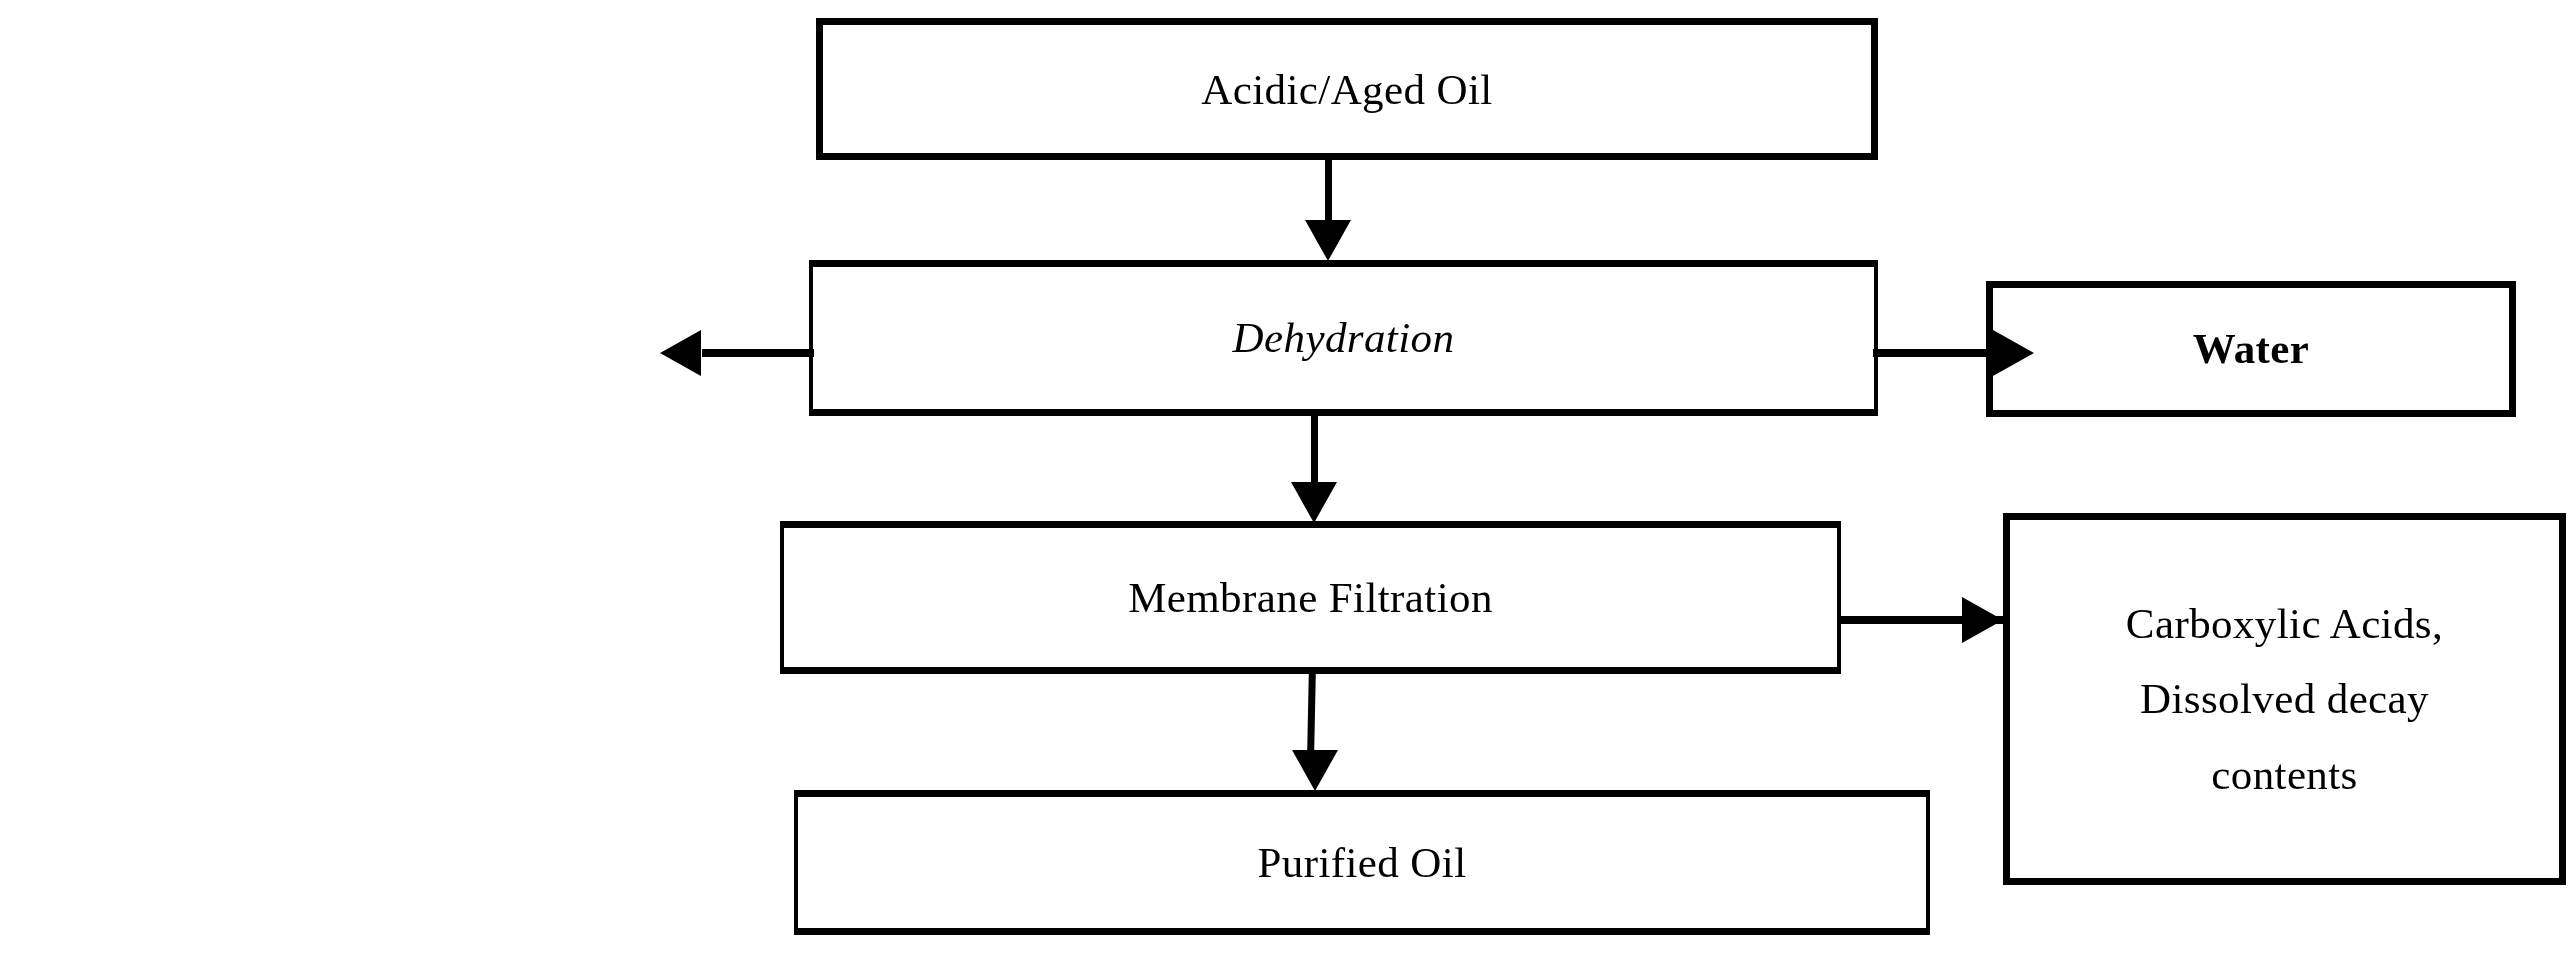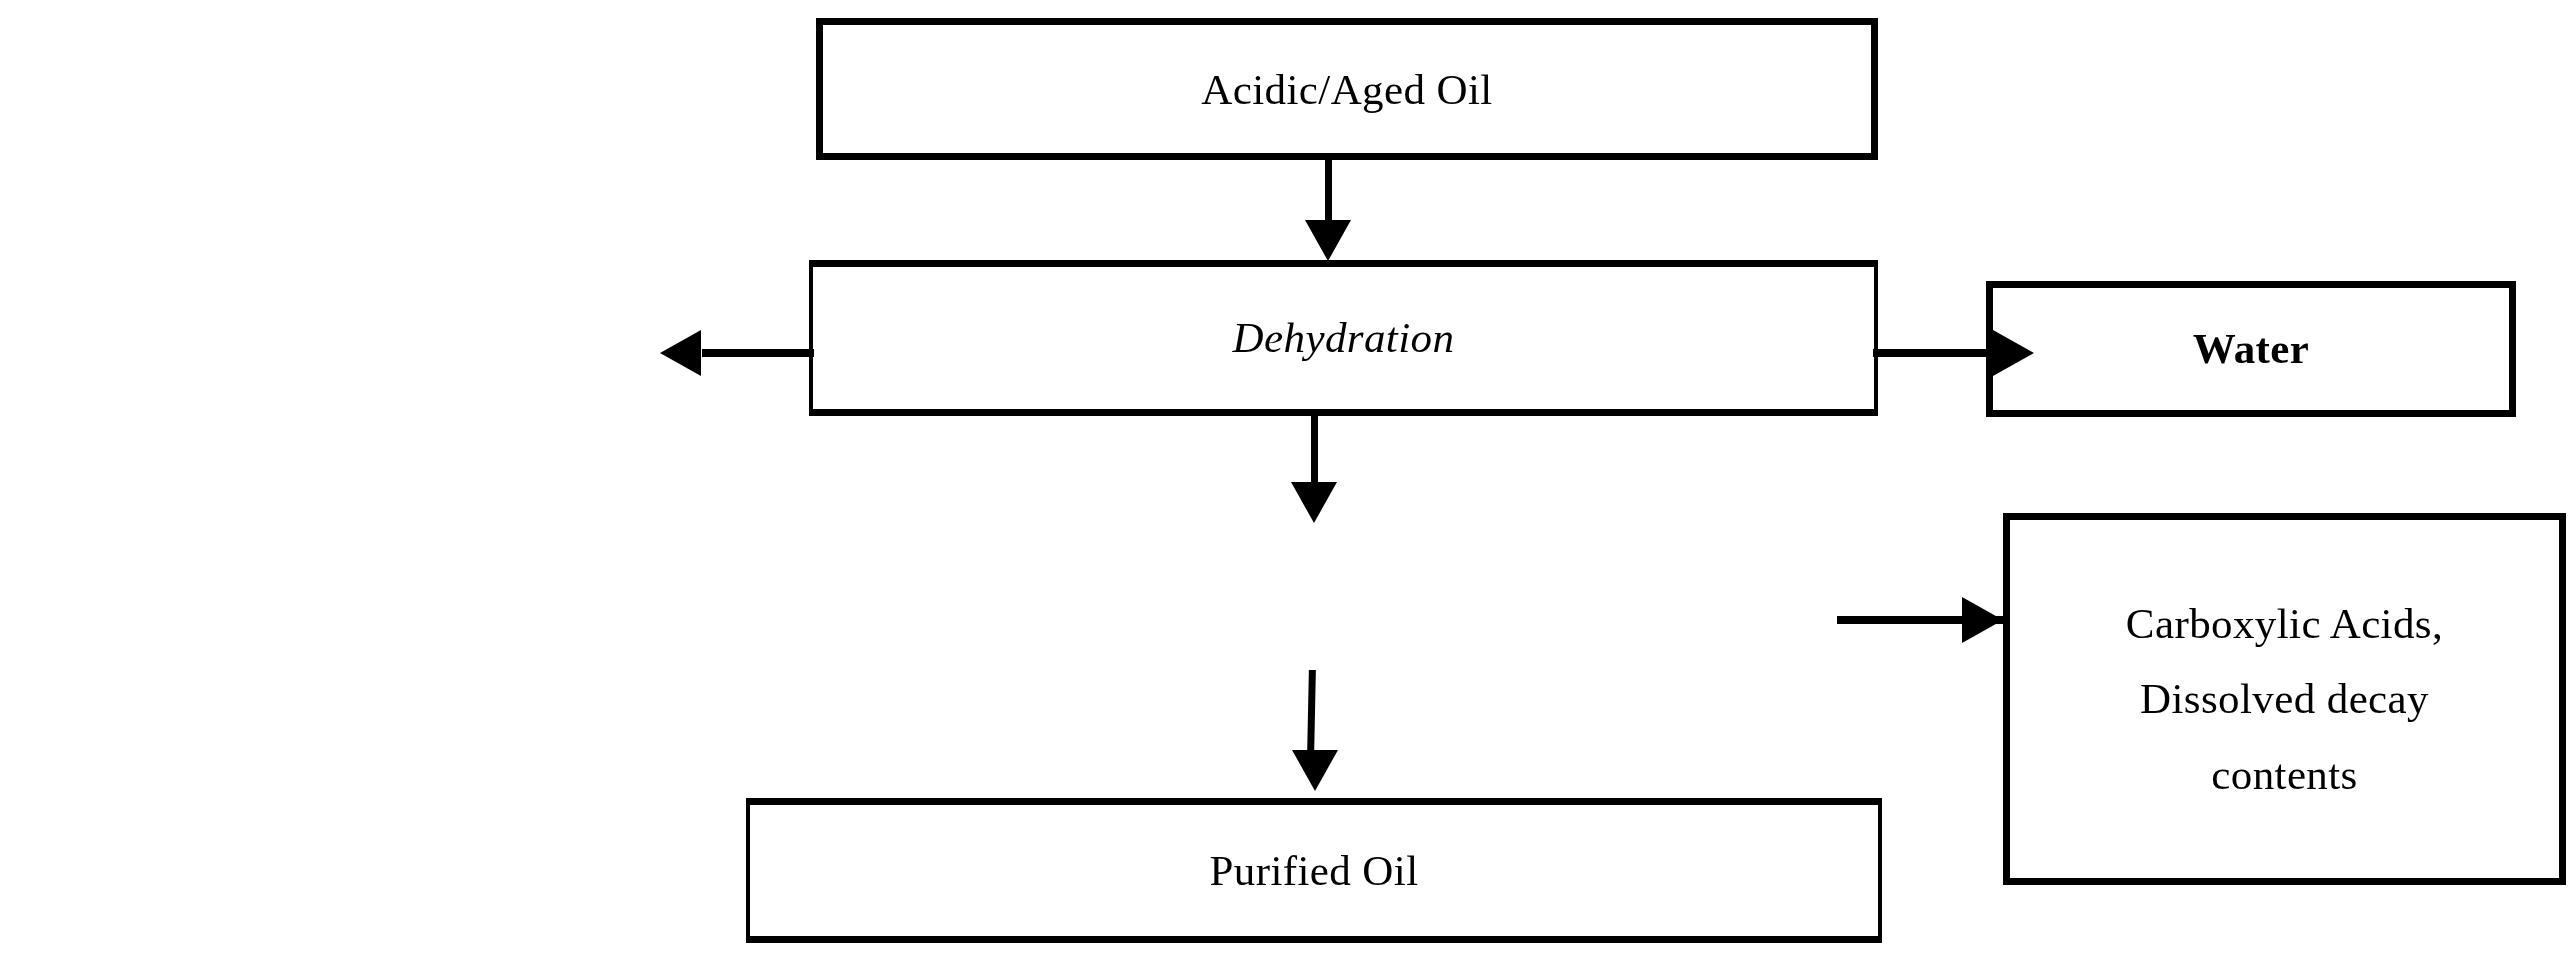--- a/index.html
+++ b/index.html
@@ -96,31 +96,34 @@
   <div class="node" style="left:1986px; top:281px; width:530px; height:136px;font-weight:bold;">
     <span class="label">Water</span>
   </div>
 
   <div class="h-line" style="left:1873px; top:349px; width:124px;"></div>
   <div class="arrow-right" style="left:1993px; top:330px;"></div>
 
   <div class="v-line" style="left:1311px; top:413px; height:72px;"></div>
   <div class="arrow-down" style="left:1291px; top:482px;"></div>
 
+  <div class="node thin-sides" style="left:780px; top:521px; width:1061px; height:153px;">
+    <span class="label">Membrane Filtration</span>
+  </div>
 
   <div class="node multiline" style="left:2003px; top:513px; width:563px; height:372px;text-align:center;">
     <span class="label">Carboxylic Acids,
 Dissolved decay
 contents</span>
   </div>
 
   <div class="h-line" style="left:1837px; top:616px; width:169px;"></div>
   <div class="arrow-right" style="left:1962px; top:597px;"></div>
 
   <div class="v-line" style="left:1308px; top:670px; height:84px; transform:skewX(-1.2deg);"></div>
   <div class="arrow-down" style="left:1292px; top:750px;"></div>
 
-  <div class="node thin-sides" style="left:746px; top:790px; width:1136px; height:145px;margin-top:8px;">
+  <div class="node thin-sides" style="left:794px; top:790px; width:1136px; height:145px;">
     <span class="label">Purified Oil</span>
   </div>
 
 </div>
 
 
 </body></html>

